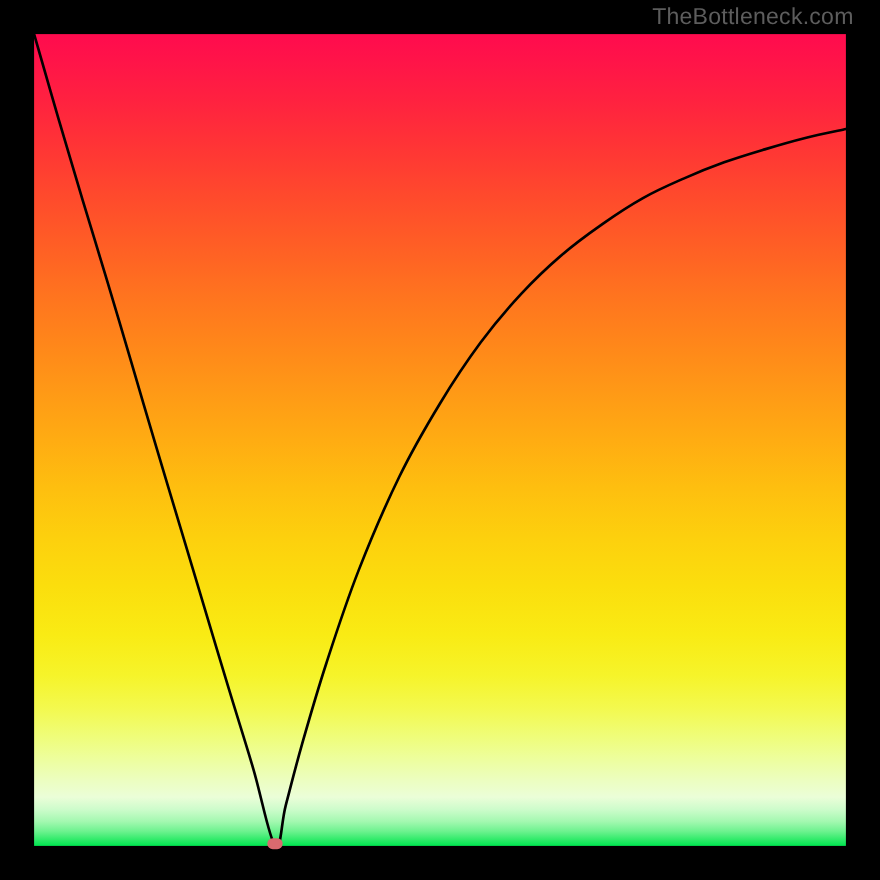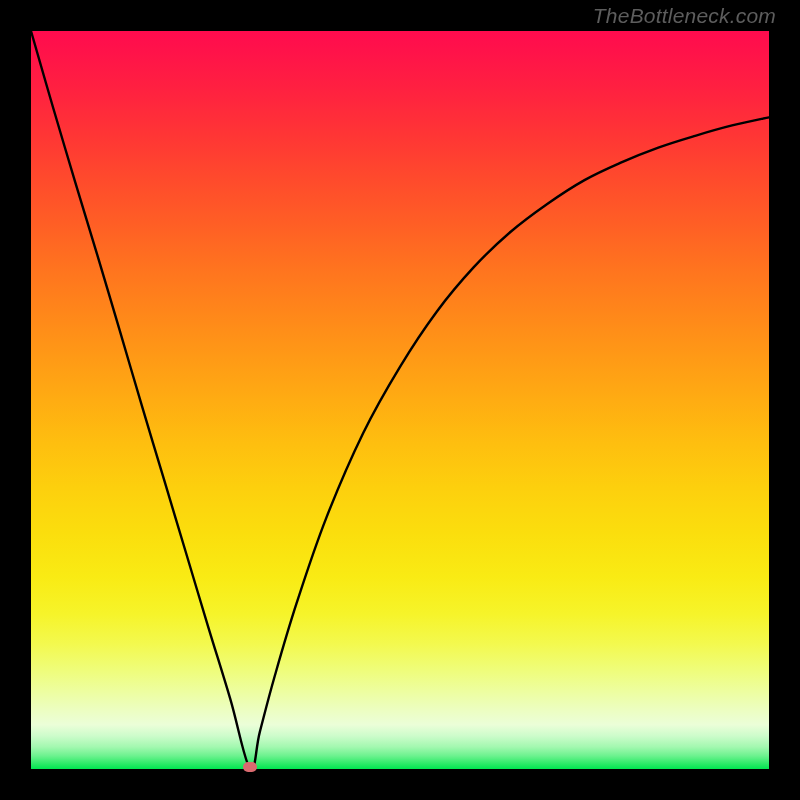--- a/index.html
+++ b/index.html
@@ -9,21 +9,20 @@
     height: 800px;
     background: #000;
     overflow: hidden;
     font-family: Arial, Helvetica, sans-serif;
   }
   .frame {
     position: relative;
     width: 792px;
     height: 800px;
     background: #000;
-    font-style: italic;
   }
   .watermark {
     position: absolute;
     top: 4px;
     right: 16px;
     color: #5d5d5d;
     font-size: 21px;
     font-weight: 500;
     letter-spacing: 0.2px;
     font-family: Arial, Helvetica, sans-serif;

